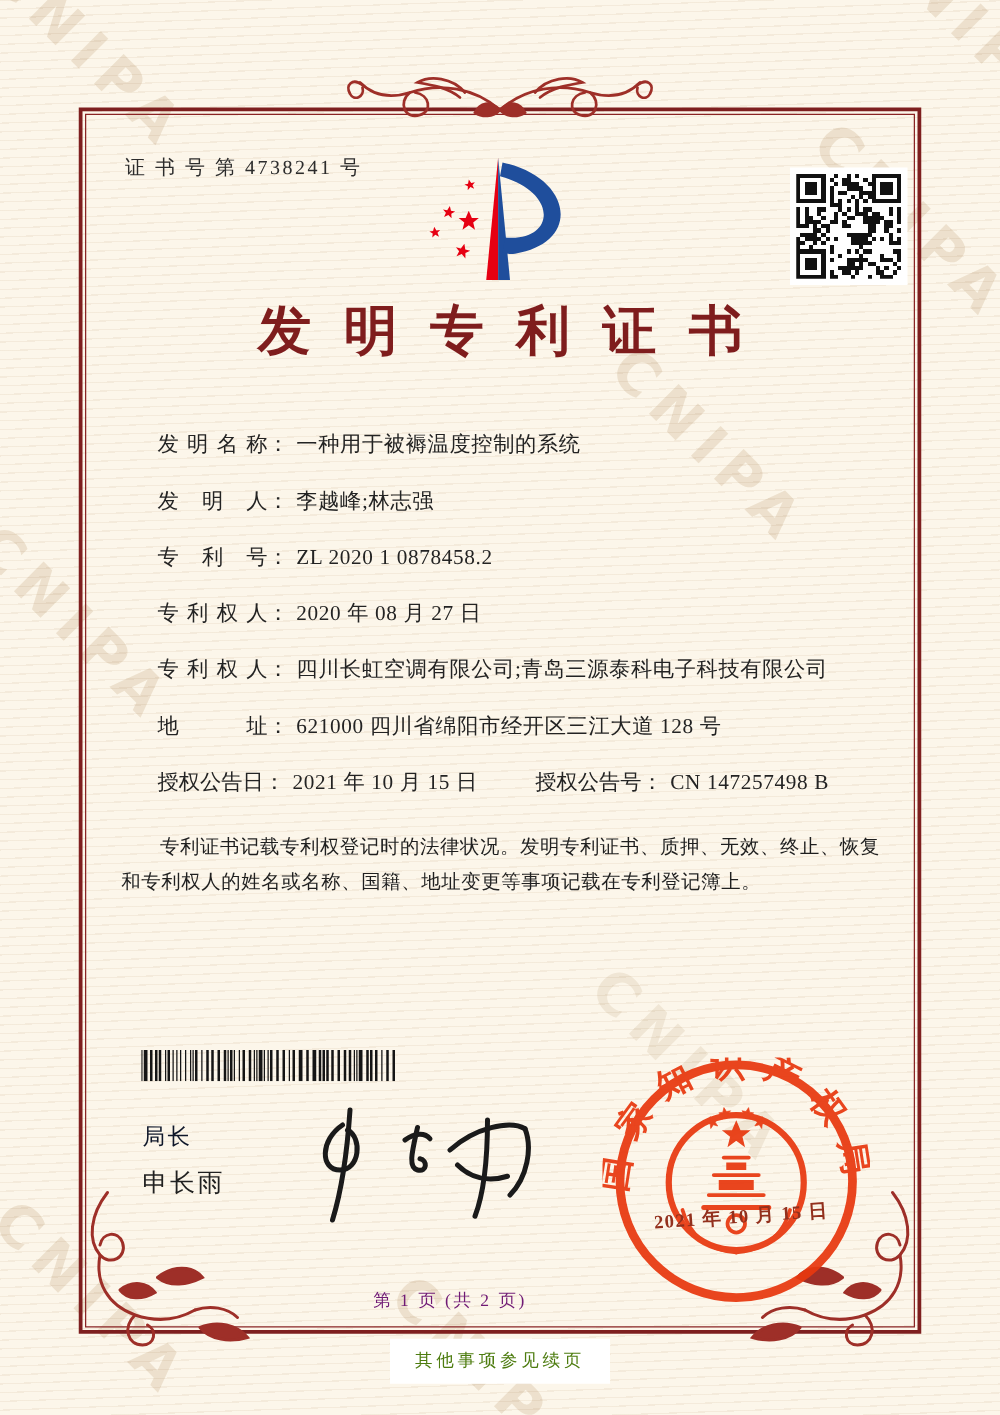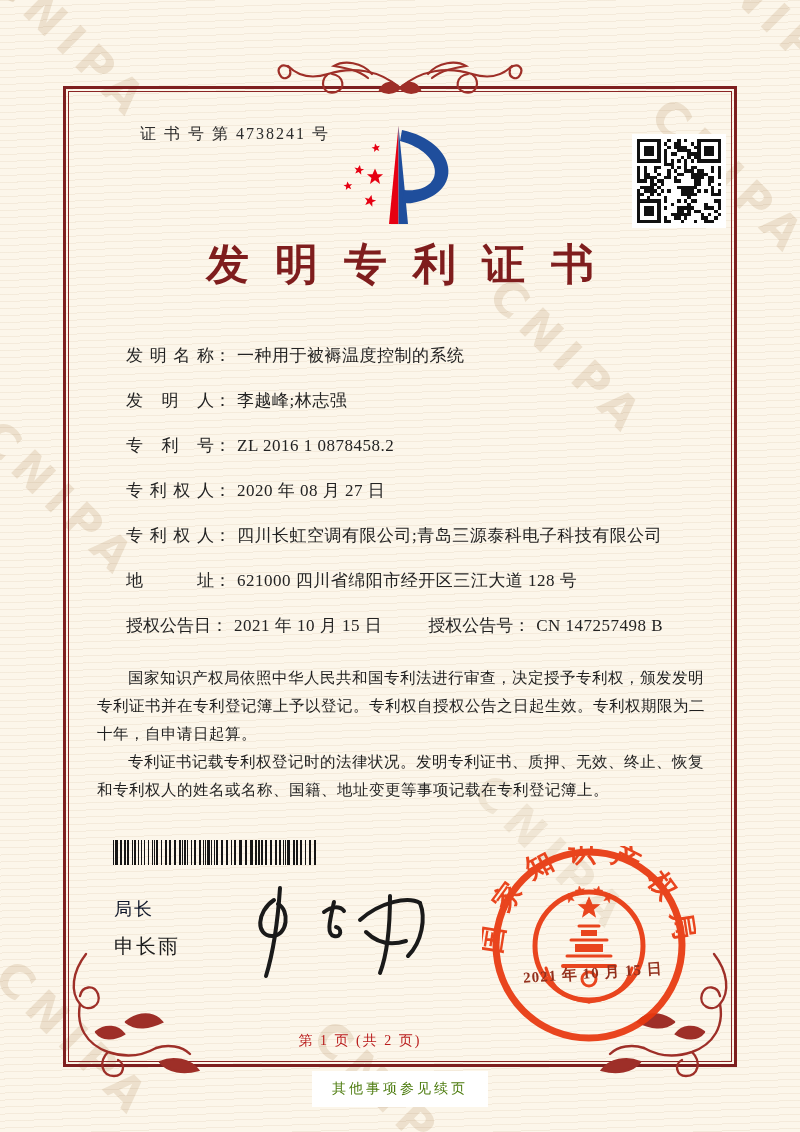--- a/index.html
+++ b/index.html
@@ -21,21 +21,21 @@
     position:absolute; font-family:"DejaVu Sans","Liberation Sans",sans-serif;
     font-weight:700; font-size:46px; letter-spacing:9px;
     color:rgba(197,168,128,0.28); transform:rotate(45deg); white-space:nowrap;
     pointer-events:none;
   }
   
   .frame  { position:absolute; left:63px; top:86px; width:674px; height:981px; border:3px solid #7e1f1f; }
   .frame-inner { position:absolute; inset:2px; border:1px solid #8a2424; }
   .ornament { position:absolute; pointer-events:none; }
   
-  .cert-no { position:absolute; left:100px; top:124px; font-size:16px; letter-spacing:2px; color:#2c2c2c;margin-left:40px; }
+  .cert-no { position:absolute; left:100px; top:124px; font-size:16px; letter-spacing:2px; color:#2c2c2c; }
   .logo { position:absolute; left:328px; top:120px; width:150px; height:110px; }
   .qr-box { position:absolute; left:632px; top:134px; width:94px; height:94px; background:#ffffff; padding:5px; }
   .qr-box svg { width:100%; height:100%; shape-rendering:crispEdges; }
   .title {
     position:absolute; left:0; top:236px; width:800px; text-align:center;
     font-size:43px; font-weight:700; color:#7f1d1d; letter-spacing:26px; text-indent:26px;
   }
   
   .fields { position:absolute; left:113px; top:344px; width:588px; font-size:17px; color:#232323; }
   .frow { display:flex; margin-bottom:21px; line-height:24px; white-space:nowrap;margin-left:13px; }
@@ -52,21 +52,21 @@
   .sig-title { position:absolute; left:114px; top:897px; font-size:18px; color:#0f172a; letter-spacing:2px; }
   .sig-name  { position:absolute; left:114px; top:933px; font-size:20px; color:#202020; letter-spacing:2px; }
   .sig-script { position:absolute; left:228px; top:878px; width:210px; height:105px; }
   
   .seal { position:absolute; left:482px; top:846px; width:214px; height:202px; opacity:0.93; }
   .seal-date {
     position:absolute; left:494px; top:964px; width:198px; text-align:center;
     font-size:15px; color:#93301d; letter-spacing:1px; transform:rotate(-4deg); font-weight:700;
   }
   
-  .page-num { position:absolute; left:0; top:1032px; width:720px; text-align:center; font-size:14px; color:#b91c1c; letter-spacing:2px; }
+  .page-num { position:absolute; left:0; top:1032px; width:720px; text-align:center; font-size:14px; color:#701a75; letter-spacing:2px; }
   .note-box {
     position:absolute; left:50%; top:1071px; transform:translateX(-50%);
     background:#ffffff; padding:9px 20px; font-size:14px; color:#4d7c0f; letter-spacing:3px;
   }
 </style>
 </head>
 <body>
 
 <div class="page">
 
@@ -452,21 +452,21 @@
       <span class="fvalue">一种用于被褥温度控制的系统</span>
     </div>
     <div class="frow">
       <span class="flabel">发明人</span>
         <span class="fcolon">：</span>
       <span class="fvalue">李越峰;林志强</span>
     </div>
     <div class="frow">
       <span class="flabel">专利号</span>
         <span class="fcolon">：</span>
-      <span class="fvalue">ZL 2016 1 0878458.2</span>
+      <span class="fvalue">ZL 2020 1 0878458.2</span>
     </div>
     <div class="frow">
       <span class="flabel">专利权人</span>
         <span class="fcolon">：</span>
       <span class="fvalue">2020 年 08 月 27 日</span>
     </div>
     <div class="frow">
       <span class="flabel">专利权人</span>
         <span class="fcolon">：</span>
       <span class="fvalue">四川长虹空调有限公司;青岛三源泰科电子科技有限公司</span>
@@ -481,21 +481,20 @@
         <span class="fcolon">：</span>
       <span class="fvalue">2021 年 10 月 15 日</span>
       <span class="grant-gap"></span>
       <span>授权公告号</span>
         <span class="fcolon">：</span>
       <span class="fvalue">CN 147257498 B</span>
     </div>
   </div>
 
   <div class="body-text">
-    <p>国家知识产权局依照中华人民共和国专利法进行审查，决定授予专利权，颁发发明专利证书并在专利登记簿上予以登记。专利权自授权公告之日起生效。专利权期限为二十年，自申请日起算。</p>
     <p>专利证书记载专利权登记时的法律状况。发明专利证书、质押、无效、终止、恢复和专利权人的姓名或名称、国籍、地址变更等事项记载在专利登记簿上。</p>
   </div>
 
   <svg id="barcode-svg" class="barcode" viewBox="0 0 205 25" preserveAspectRatio="none">
       <rect x="0" y="0" width="1" height="25" fill="#151515"></rect>
       <rect x="2" y="0" width="3" height="25" fill="#151515"></rect>
       <rect x="7" y="0" width="2" height="25" fill="#151515"></rect>
       <rect x="11" y="0" width="2" height="25" fill="#151515"></rect>
       <rect x="14" y="0" width="2" height="25" fill="#151515"></rect>
       <rect x="19" y="0" width="1" height="25" fill="#151515"></rect>

